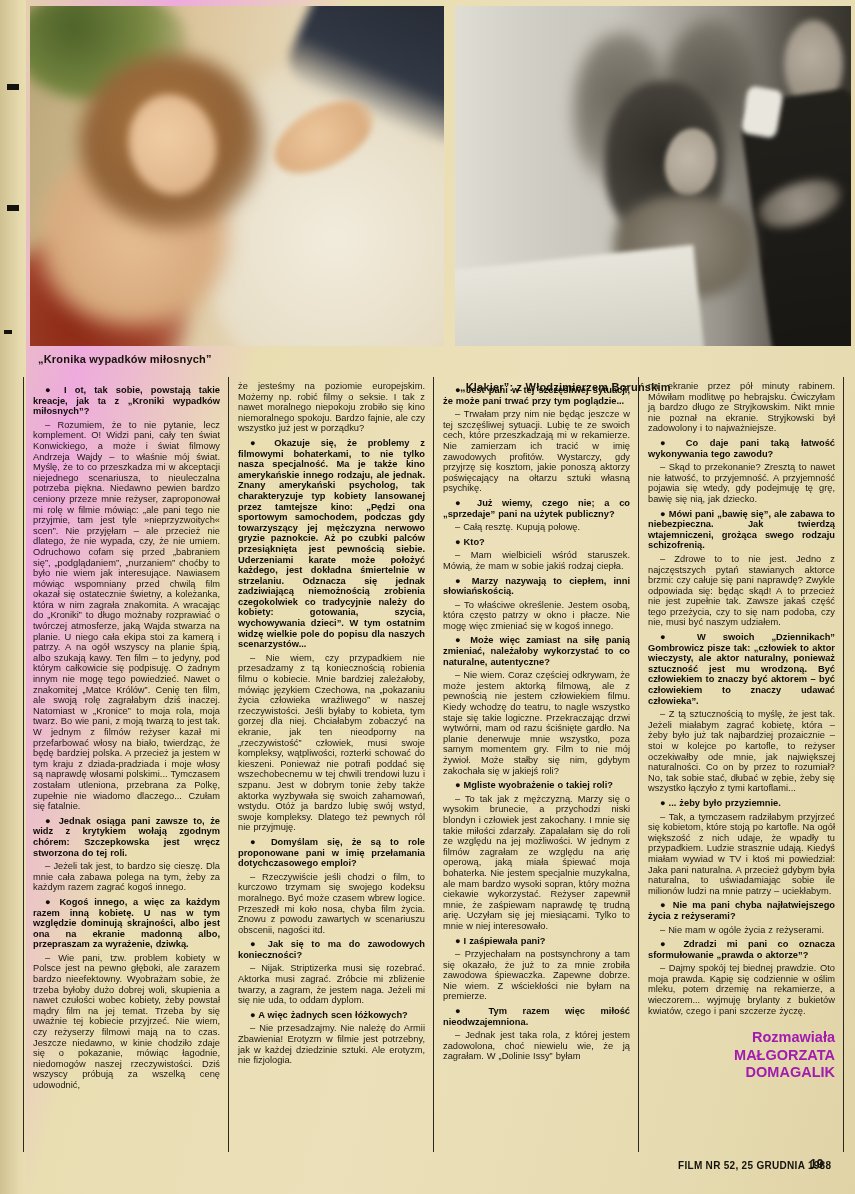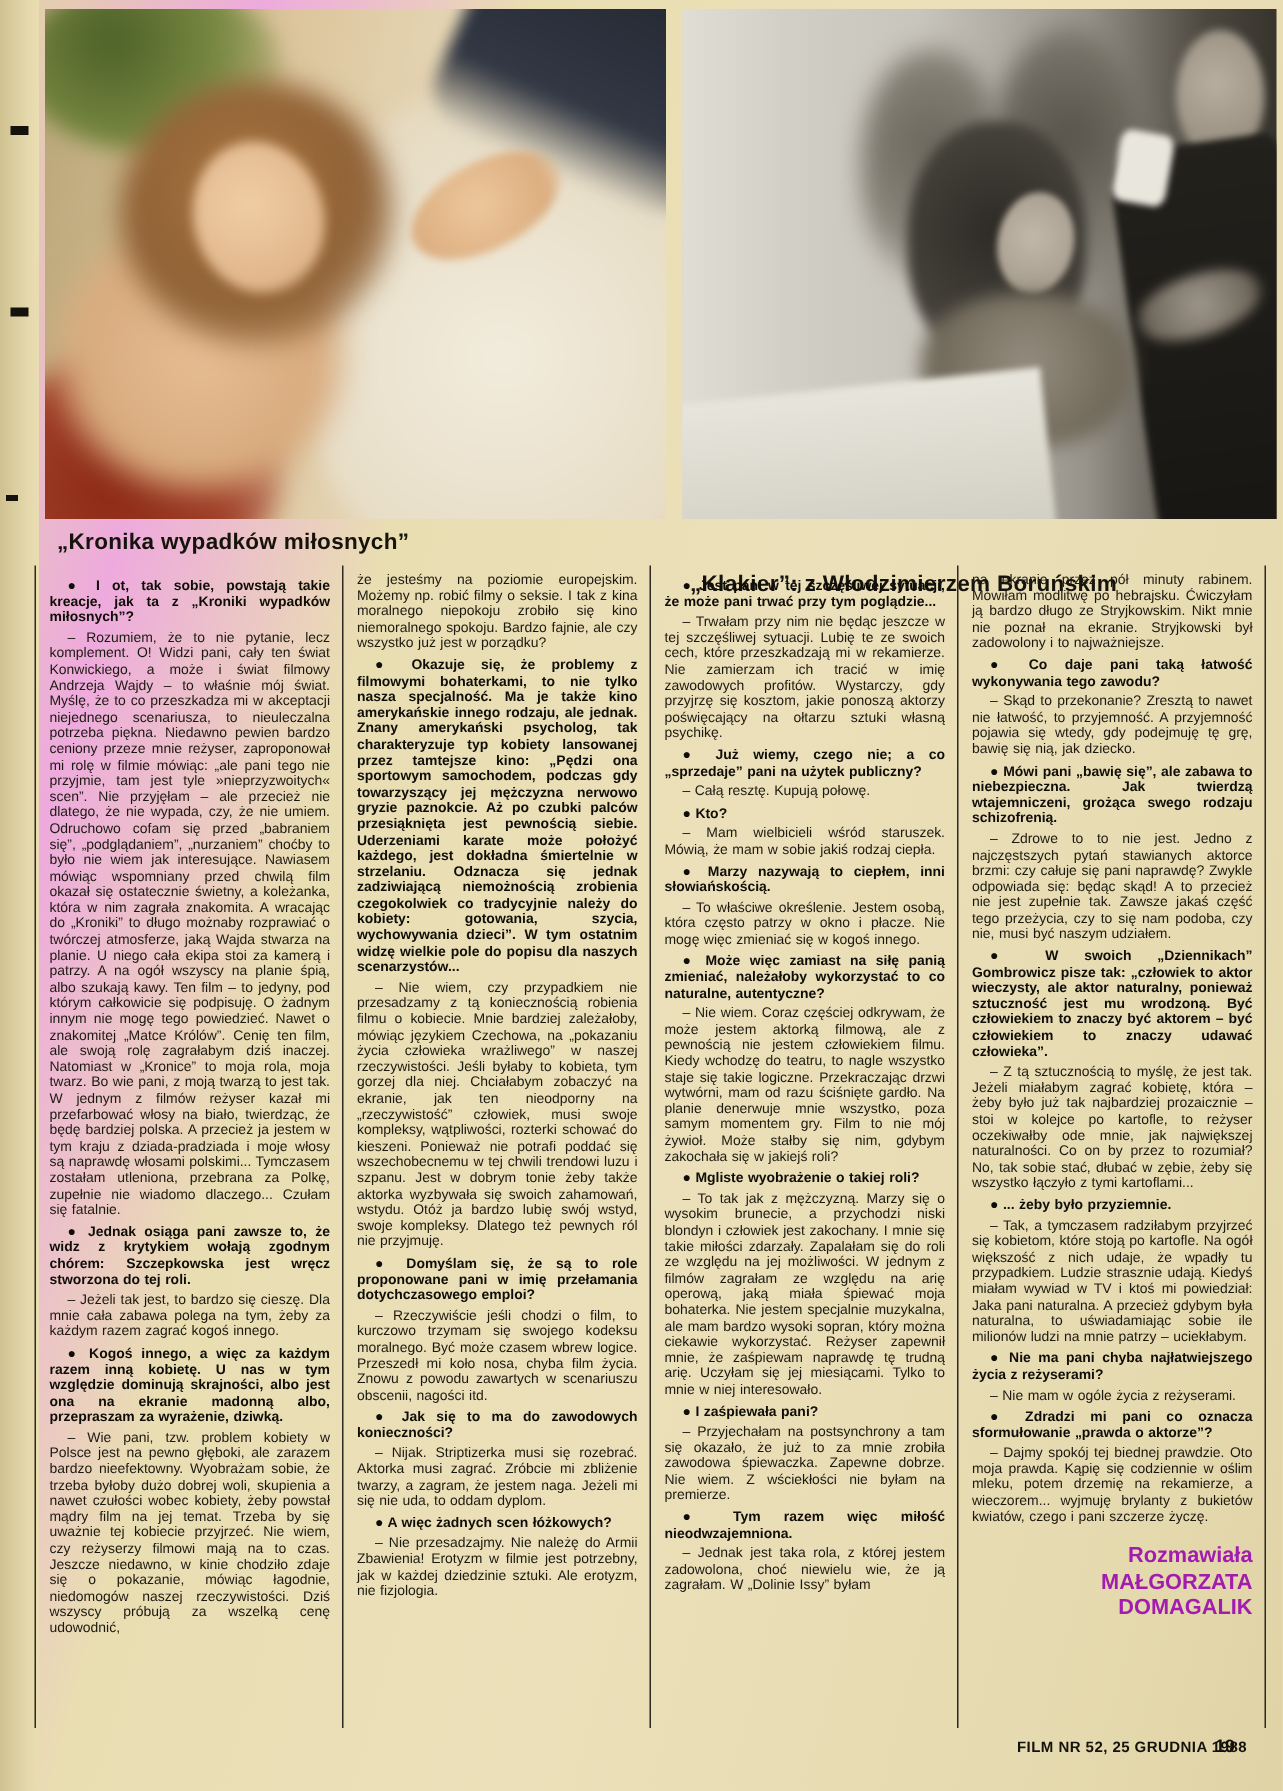--- a/index.html
+++ b/index.html
@@ -53,21 +53,21 @@
     background:#e9e6dd;filter:blur(2px);}
   .pr-hair{left:38%;top:22%;width:30%;height:48%;border-radius:46%;
     background:radial-gradient(circle at 50% 45%,#2e2b26,#45423b 65%,rgba(69,66,59,0));filter:blur(4px);}
   .pr-face{left:53%;top:36%;width:13%;height:20%;border-radius:50%;transform:rotate(10deg);
     background:radial-gradient(circle at 45% 45%,#c2b8a9,#a79d8e 75%,rgba(167,157,142,0));filter:blur(2px);}
   .pr-fur{left:40%;top:56%;width:36%;height:30%;border-radius:46%;
     background:radial-gradient(circle at 50% 45%,#948c7e,#6f6859 70%,rgba(111,104,89,0));filter:blur(6px);}
   .pr-cloth{left:-4%;top:74%;width:66%;height:34%;transform:rotate(-6deg);
     background:linear-gradient(180deg,#e8e5dc,#cfccc1);filter:blur(2px);}
 
-  .caption{position:absolute;top:353px;font-size:15px;font-weight:bold;color:#15130c;letter-spacing:.2px;}
+  .caption{position:absolute;top:353px;font-size:11px;font-weight:bold;color:#15130c;letter-spacing:.2px;}
   .caption-left{left:38px;}
   .caption-right{left:460px;margin-top:28px;}
 
   .columns{position:absolute;left:23px;top:377px;width:820px;display:flex;align-items:stretch;
     border-right:1.5px solid #2c2a20;justify-content:flex-end;}
   .col{width:205px;box-sizing:border-box;padding:4px 8px 0 9px;border-left:1.5px solid #2c2a20;
     height:775px;overflow:hidden;}
   .col p{margin:0;text-align:justify;font-size:9.3px;line-height:10.6px;color:#1b1810;
     word-spacing:.4px;}
   .col p.a{text-indent:12px;}
@@ -119,21 +119,21 @@
 <div class="columns">
   <div class="col">
       <p class="q">● I ot, tak sobie, powstają takie kreacje, jak ta z „Kroniki wypadków miłosnych”?</p>
       <p class="a">– Rozumiem, że to nie pytanie, lecz komplement. O! Widzi pani, cały ten świat Konwickiego, a może i świat filmowy Andrzeja Wajdy – to właśnie mój świat. Myślę, że to co przeszkadza mi w akceptacji niejednego scenariusza, to nieuleczalna potrzeba piękna. Niedawno pewien bardzo ceniony przeze mnie reżyser, zaproponował mi rolę w filmie mówiąc: „ale pani tego nie przyjmie, tam jest tyle »nieprzyzwoitych« scen”. Nie przyjęłam – ale przecież nie dlatego, że nie wypada, czy, że nie umiem. Odruchowo cofam się przed „babraniem się”, „podglądaniem”, „nurzaniem” choćby to było nie wiem jak interesujące. Nawiasem mówiąc wspomniany przed chwilą film okazał się ostatecznie świetny, a koleżanka, która w nim zagrała znakomita. A wracając do „Kroniki” to długo możnaby rozprawiać o twórczej atmosferze, jaką Wajda stwarza na planie. U niego cała ekipa stoi za kamerą i patrzy. A na ogół wszyscy na planie śpią, albo szukają kawy. Ten film – to jedyny, pod którym całkowicie się podpisuję. O żadnym innym nie mogę tego powiedzieć. Nawet o znakomitej „Matce Królów”. Cenię ten film, ale swoją rolę zagrałabym dziś inaczej. Natomiast w „Kronice” to moja rola, moja twarz. Bo wie pani, z moją twarzą to jest tak. W jednym z filmów reżyser kazał mi przefarbować włosy na biało, twierdząc, że będę bardziej polska. A przecież ja jestem w tym kraju z dziada-pradziada i moje włosy są naprawdę włosami polskimi... Tymczasem zostałam utleniona, przebrana za Polkę, zupełnie nie wiadomo dlaczego... Czułam się fatalnie.</p>
       <p class="q">● Jednak osiąga pani zawsze to, że widz z krytykiem wołają zgodnym chórem: Szczepkowska jest wręcz stworzona do tej roli.</p>
       <p class="a">– Jeżeli tak jest, to bardzo się cieszę. Dla mnie cała zabawa polega na tym, żeby za każdym razem zagrać kogoś innego.</p>
       <p class="q">● Kogoś innego, a więc za każdym razem inną kobietę. U nas w tym względzie dominują skrajności, albo jest ona na ekranie madonną albo, przepraszam za wyrażenie, dziwką.</p>
       <p class="a">– Wie pani, tzw. problem kobiety w Polsce jest na pewno głęboki, ale zarazem bardzo nieefektowny. Wyobrażam sobie, że trzeba byłoby dużo dobrej woli, skupienia a nawet czułości wobec kobiety, żeby powstał mądry film na jej temat. Trzeba by się uważnie tej kobiecie przyjrzeć. Nie wiem, czy reżyserzy filmowi mają na to czas. Jeszcze niedawno, w kinie chodziło zdaje się o pokazanie, mówiąc łagodnie, niedomogów naszej rzeczywistości. Dziś wszyscy próbują za wszelką cenę udowodnić,</p>
     </div>
   <div class="col">
-      <p class="c">że jesteśmy na poziomie europejskim. Możemy np. robić filmy o seksie. I tak z kina moralnego niepokoju zrobiło się kino niemoralnego spokoju. Bardzo fajnie, ale czy wszystko już jest w porządku?</p>
+      <p class="c">że jesteśmy na poziomie europejskim. Możemy np. robić filmy o seksie. I tak z nawet moralnego niepokoju zrobiło się kino niemoralnego spokoju. Bardzo fajnie, ale czy wszystko już jest w porządku?</p>
       <p class="q">● Okazuje się, że problemy z filmowymi bohaterkami, to nie tylko nasza specjalność. Ma je także kino amerykańskie innego rodzaju, ale jednak. Znany amerykański psycholog, tak charakteryzuje typ kobiety lansowanej przez tamtejsze kino: „Pędzi ona sportowym samochodem, podczas gdy towarzyszący jej mężczyzna nerwowo gryzie paznokcie. Aż po czubki palców przesiąknięta jest pewnością siebie. Uderzeniami karate może położyć każdego, jest dokładna śmiertelnie w strzelaniu. Odznacza się jednak zadziwiającą niemożnością zrobienia czegokolwiek co tradycyjnie należy do kobiety: gotowania, szycia, wychowywania dzieci”. W tym ostatnim widzę wielkie pole do popisu dla naszych scenarzystów...</p>
       <p class="a">– Nie wiem, czy przypadkiem nie przesadzamy z tą koniecznością robienia filmu o kobiecie. Mnie bardziej zależałoby, mówiąc językiem Czechowa, na „pokazaniu życia człowieka wrażliwego” w naszej rzeczywistości. Jeśli byłaby to kobieta, tym gorzej dla niej. Chciałabym zobaczyć na ekranie, jak ten nieodporny na „rzeczywistość” człowiek, musi swoje kompleksy, wątpliwości, rozterki schować do kieszeni. Ponieważ nie potrafi poddać się wszechobecnemu w tej chwili trendowi luzu i szpanu. Jest w dobrym tonie żeby także aktorka wyzbywała się swoich zahamowań, wstydu. Otóż ja bardzo lubię swój wstyd, swoje kompleksy. Dlatego też pewnych ról nie przyjmuję.</p>
       <p class="q">● Domyślam się, że są to role proponowane pani w imię przełamania dotychczasowego emploi?</p>
       <p class="a">– Rzeczywiście jeśli chodzi o film, to kurczowo trzymam się swojego kodeksu moralnego. Być może czasem wbrew logice. Przeszedł mi koło nosa, chyba film życia. Znowu z powodu zawartych w scenariuszu obscenii, nagości itd.</p>
       <p class="q">● Jak się to ma do zawodowych konieczności?</p>
       <p class="a">– Nijak. Striptizerka musi się rozebrać. Aktorka musi zagrać. Zróbcie mi zbliżenie twarzy, a zagram, że jestem naga. Jeżeli mi się nie uda, to oddam dyplom.</p>
       <p class="q">● A więc żadnych scen łóżkowych?</p>
       <p class="a">– Nie przesadzajmy. Nie należę do Armii Zbawienia! Erotyzm w filmie jest potrzebny, jak w każdej dziedzinie sztuki. Ale erotyzm, nie fizjologia.</p>
     </div>
   <div class="col">

